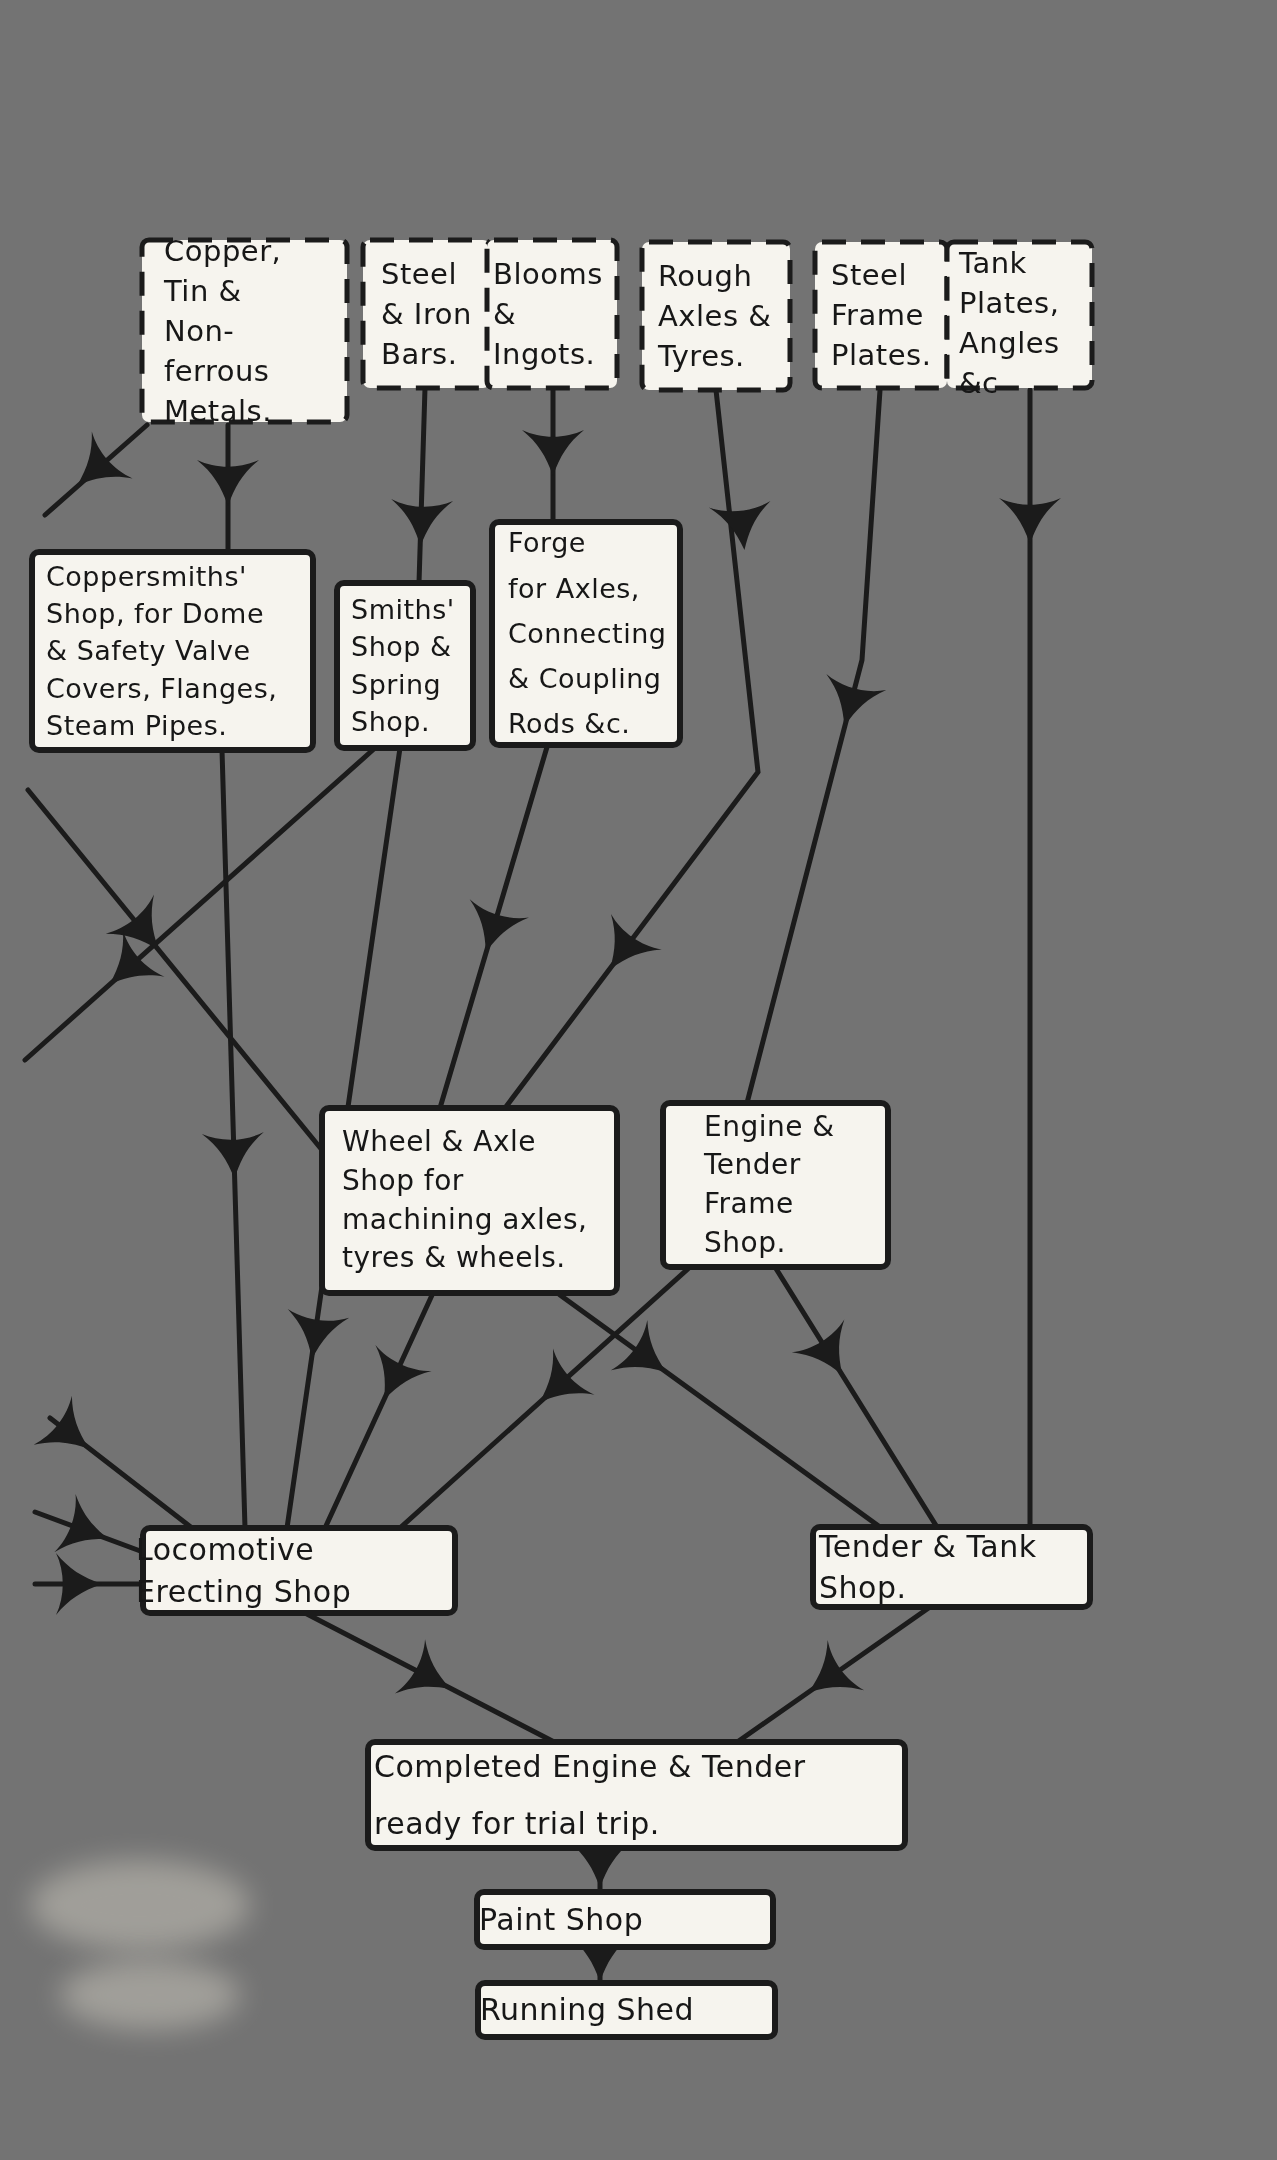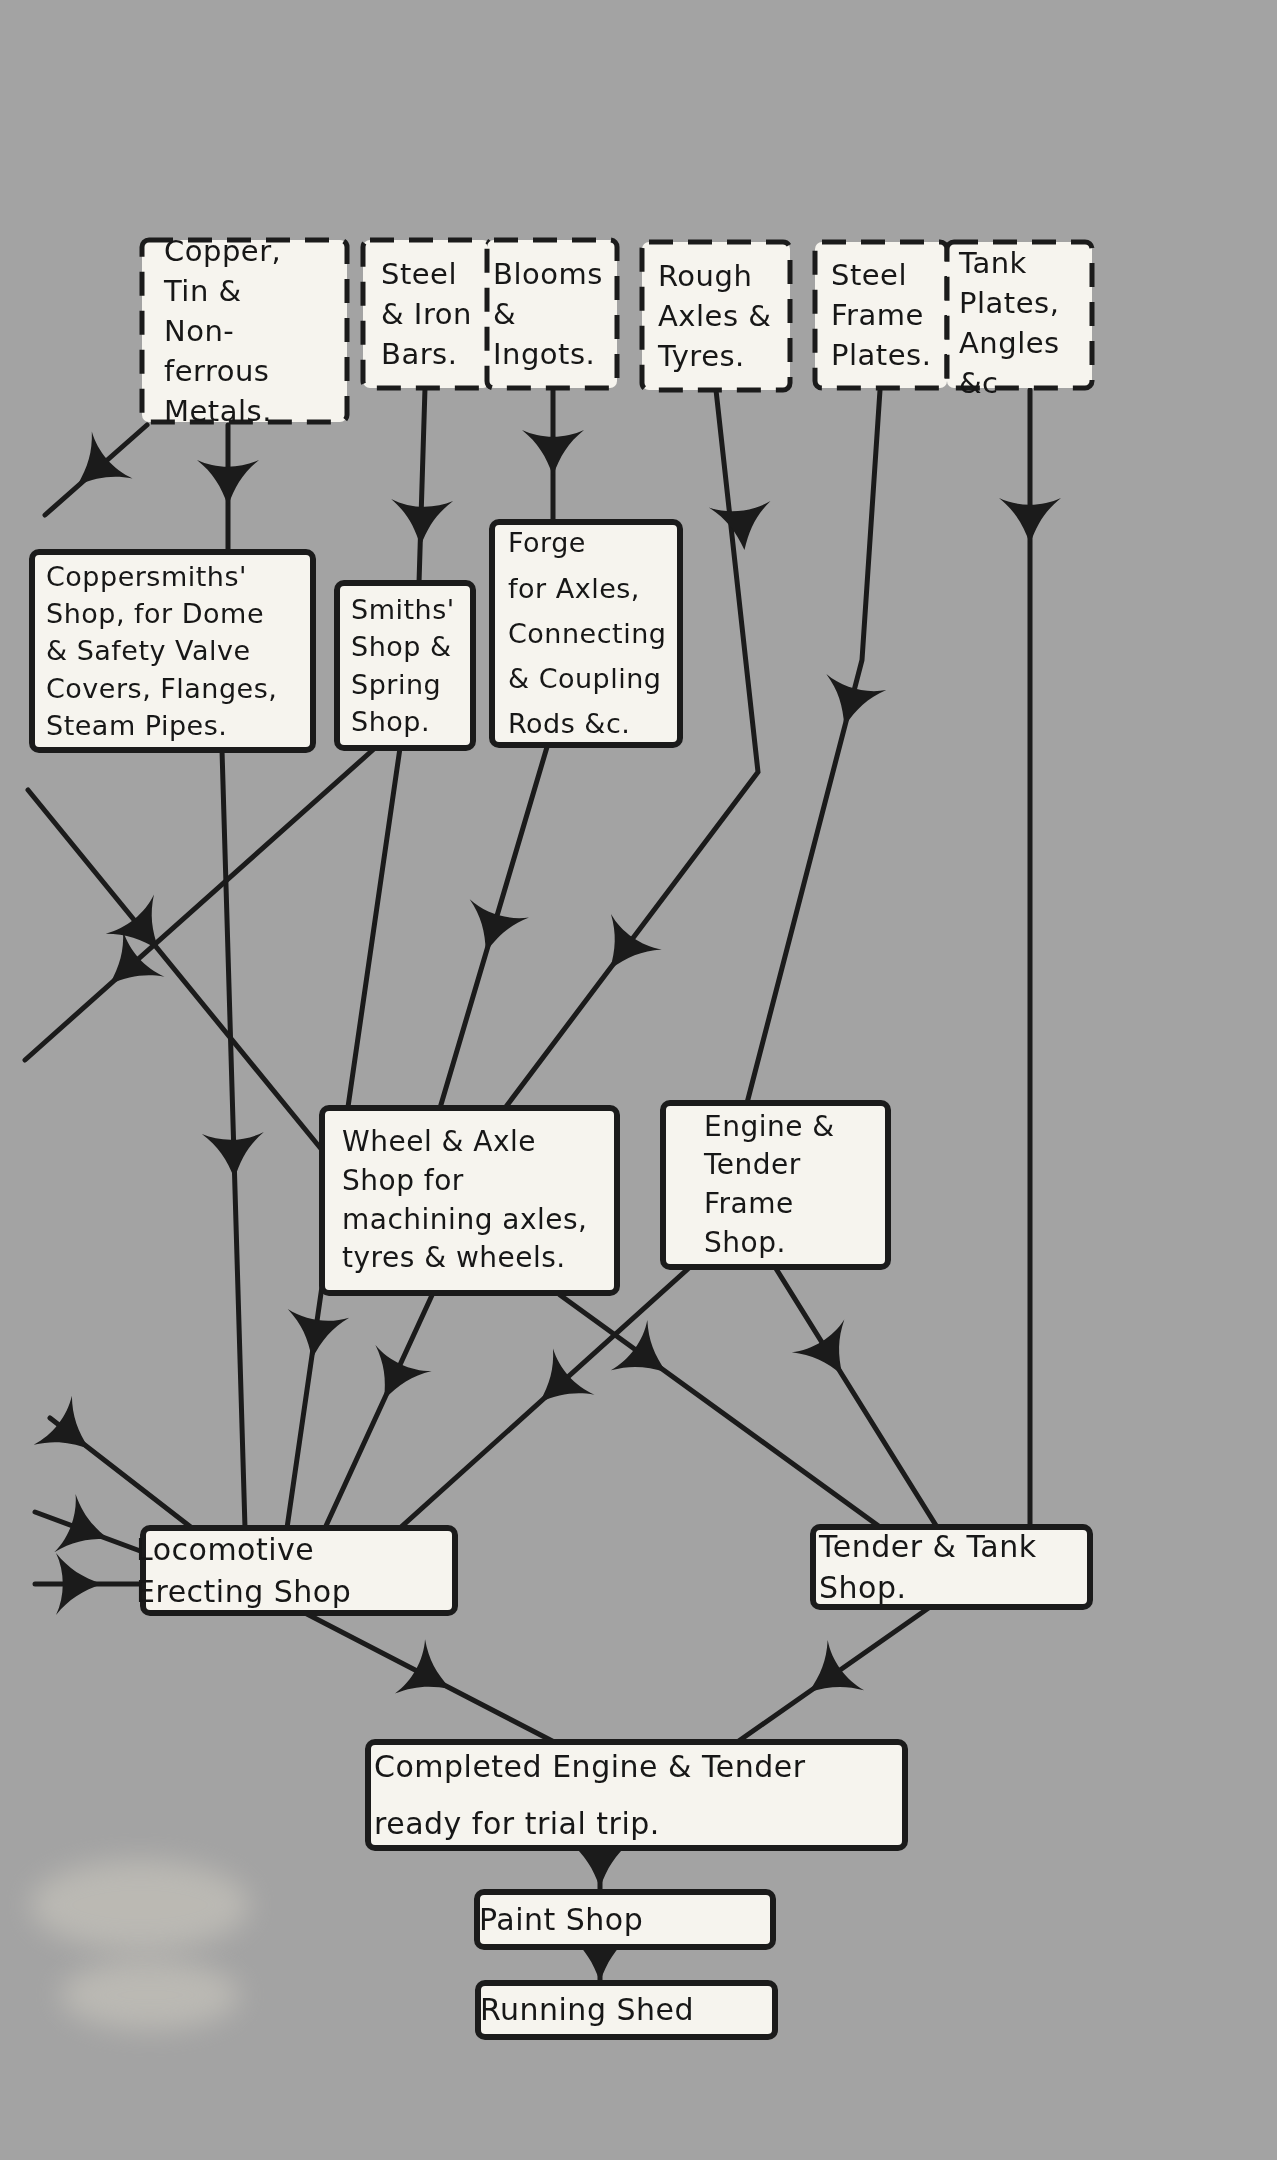--- a/index.html
+++ b/index.html
@@ -1,16 +1,16 @@
 <!DOCTYPE html>
 <html><head>
 <meta charset="utf-8">
 <style>
   html,body{margin:0;padding:0;background:#e8e6e0;}
-  #page{position:relative;width:1277px;height:2160px;background:#a3a3a3;overflow:hidden;
+  #page{position:relative;width:1277px;height:2160px;background:#737373;overflow:hidden;
         font-family:"DejaVu Sans",sans-serif;color:#171717;}
   #edge-layer{position:absolute;left:0;top:0;width:1277px;height:2160px;}
   .node-text{position:absolute;display:flex;flex-direction:column;justify-content:center;
              letter-spacing:.5px;line-height:1.38;font-weight:500;}
   .node-text.left{align-items:flex-start;}
   .node-text.center{align-items:flex-start;text-align:center;}
   .smudge{position:absolute;background:#d8d4c8;filter:blur(14px);opacity:.45;border-radius:50%;}
 </style>
 </head>
 <body>

